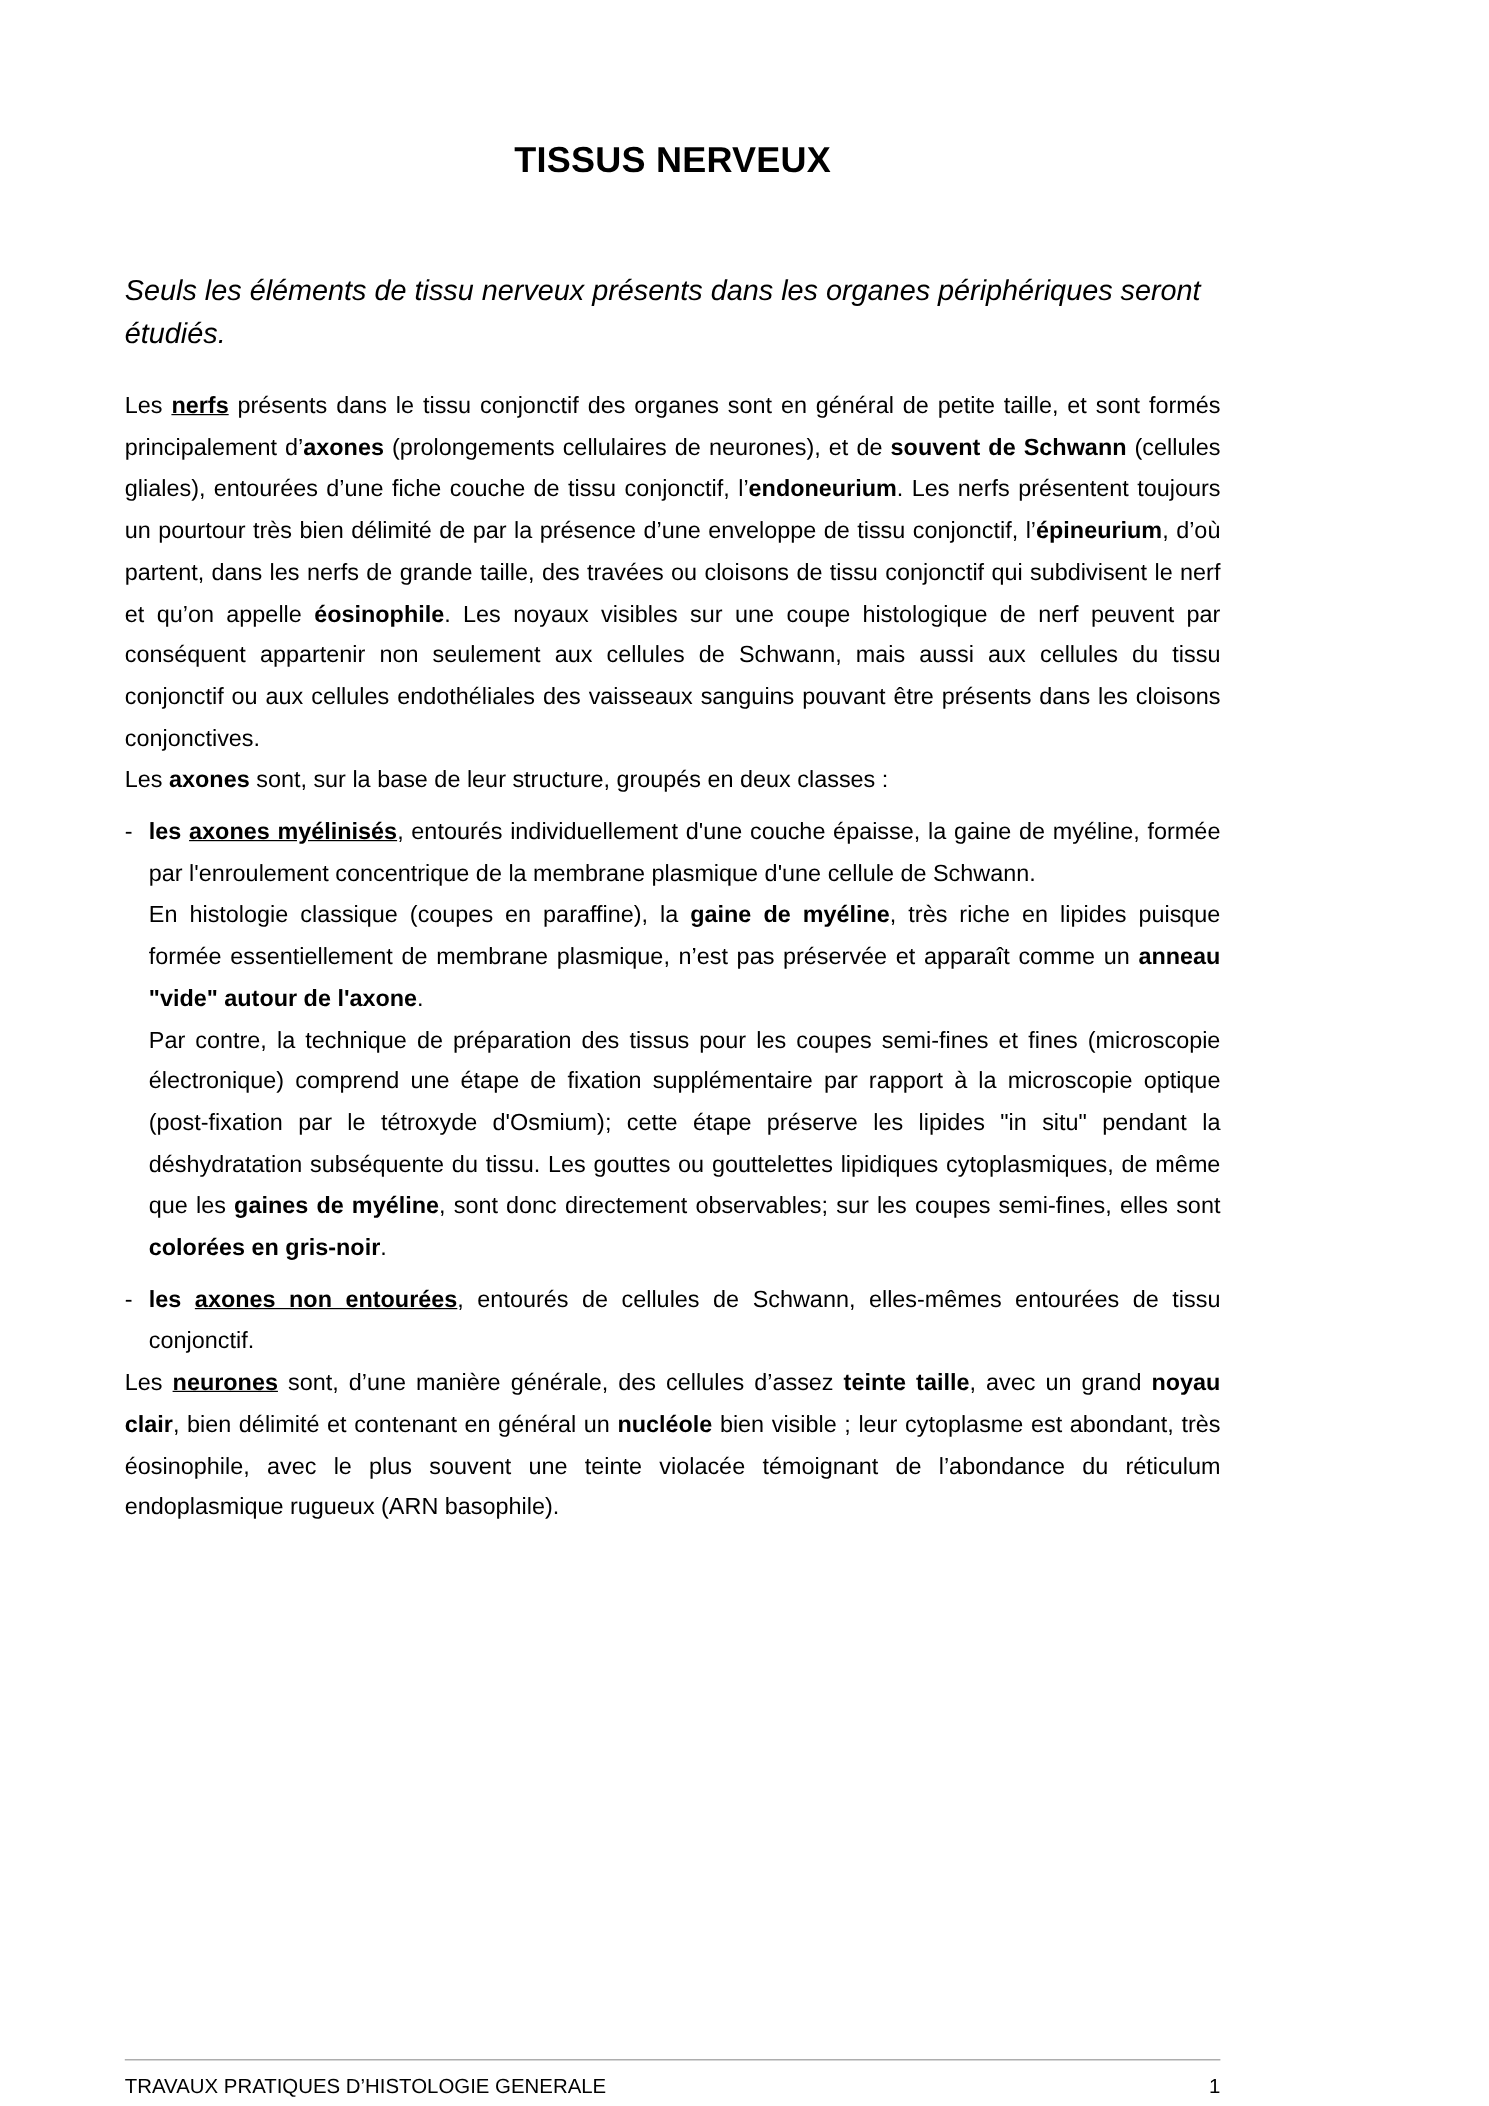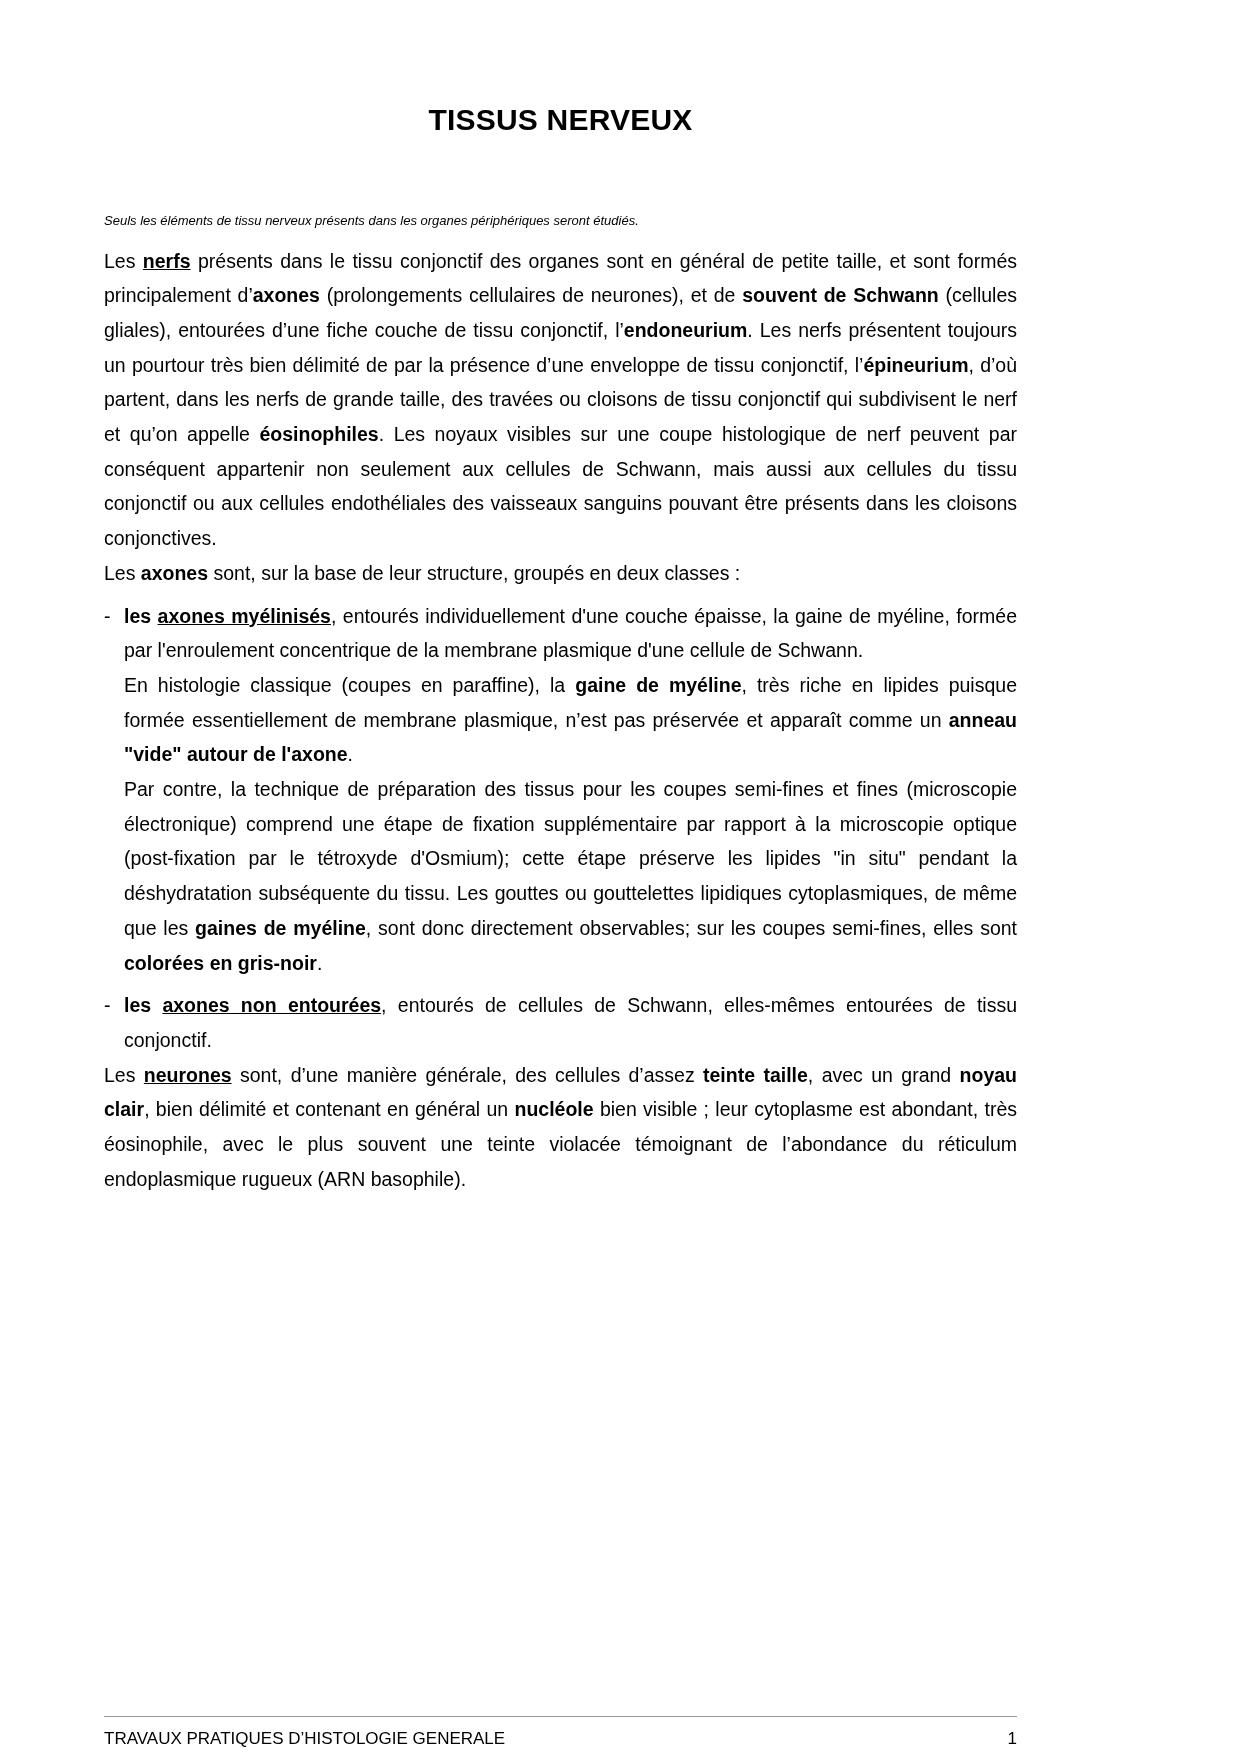--- a/index.html
+++ b/index.html
@@ -24,27 +24,27 @@
   .content {
     position: absolute;
     left: 104px;
     top: 0;
     width: 913px;
   }
   h1.doc-title {
     font-size: 30px;
     font-weight: bold;
     text-align: center;
-    margin: 2px;
+    margin: 16px;
     padding-top: 101px;
     letter-spacing: 0.2px;
   }
   .intro {
     font-style: italic;
-    font-size: 13px;
+    font-size: 24px;
     line-height: 1.5;
     margin-top: 74px;
     text-align: left;
   }
   p.body-par {
     font-size: 19.5px;
     line-height: 1.78;
     text-align: justify;
     margin: 0;
   }
@@ -118,21 +118,21 @@
       <span>Seuls les éléments de tissu nerveux présents dans les organes périphériques seront étudiés.</span>
     </p>
 
     <p class="body-par par-gap-large">
       Les <b><u>nerfs</u></b> présents dans le tissu conjonctif des organes sont en général de petite taille, et
       sont formés principalement d’<b>axones</b> (prolongements cellulaires de neurones), et de
       <b>souvent de Schwann</b> (cellules gliales), entourées d’une fiche couche de tissu conjonctif,
       l’<b>endoneurium</b>. Les nerfs présentent toujours un pourtour très bien délimité de par la
       présence d’une enveloppe de tissu conjonctif, l’<b>épineurium</b>, d’où partent, dans les nerfs
       de grande taille, des travées ou cloisons de tissu conjonctif qui subdivisent le nerf et qu’on
-      appelle <b>éosinophiles</b>. Les noyaux visibles sur une coupe histologique de nerf peuvent par
+      appelle <b>éosinophile</b>. Les noyaux visibles sur une coupe histologique de nerf peuvent par
       conséquent appartenir non seulement aux cellules de Schwann, mais aussi aux cellules
       du tissu conjonctif ou aux cellules endothéliales des vaisseaux sanguins pouvant être
       présents dans les cloisons conjonctives.
     </p>
 
     <p class="body-par par-gap-small">
       Les <b>axones</b> sont, sur la base de leur structure, groupés en deux classes :
     </p>
 
     <div class="bullet-row">

